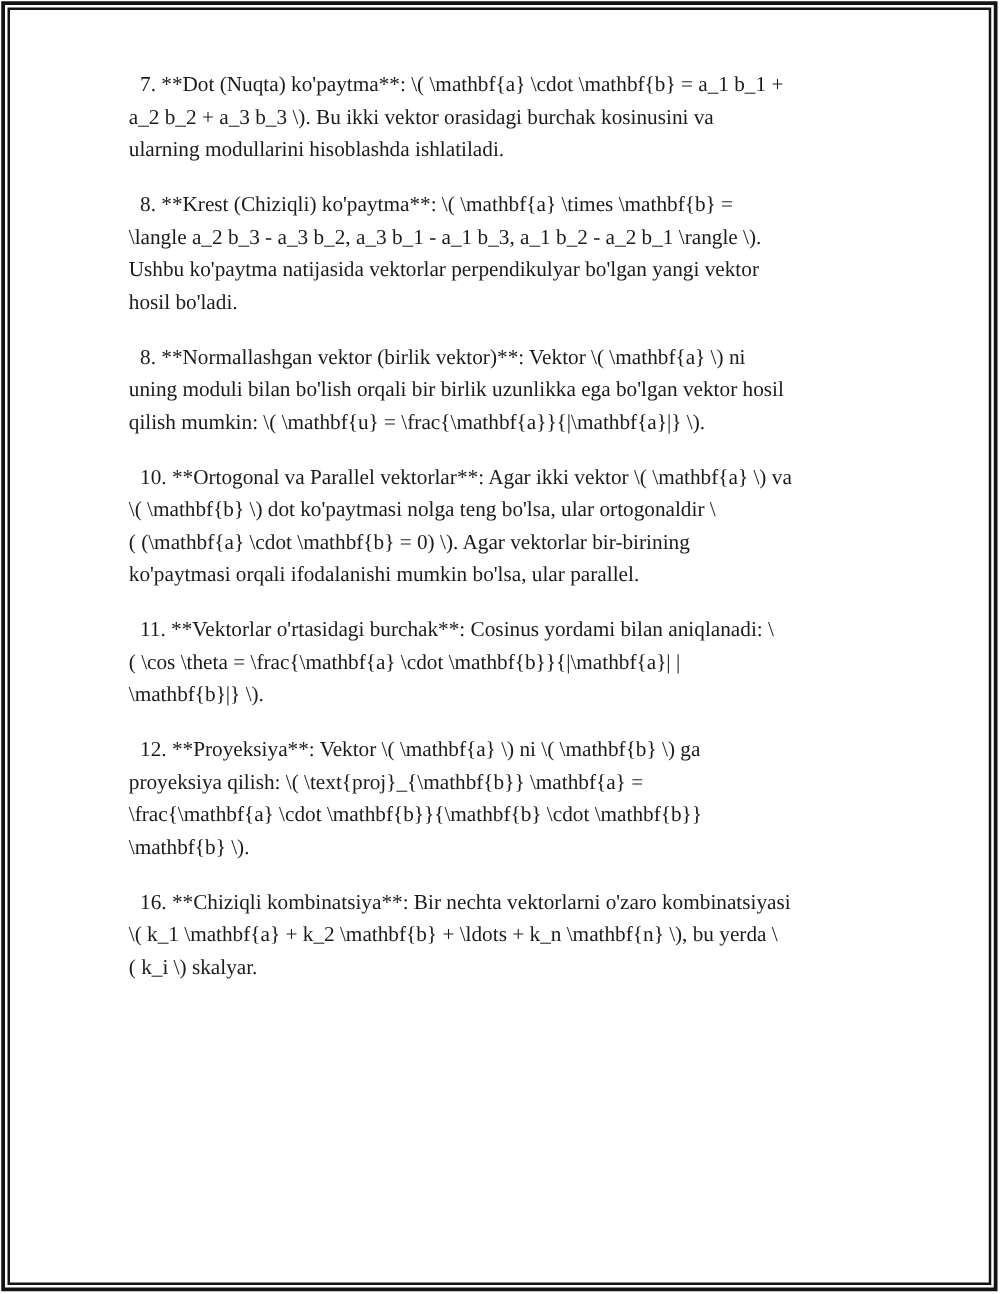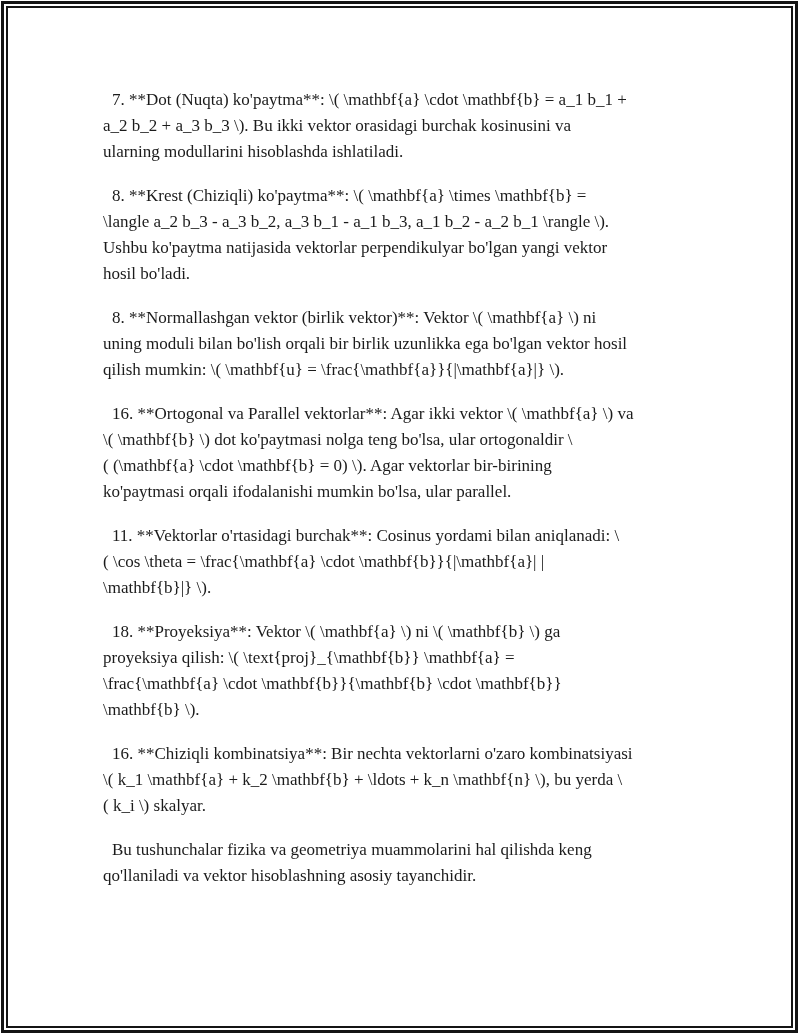--- a/index.html
+++ b/index.html
@@ -26,21 +26,21 @@
     border: 3px solid #141414;
   }
   .frame-inner {
     position: absolute;
     top: 2px; left: 2px; right: 2px; bottom: 2px;
     border: 2px solid #141414;
   }
   .content {
     position: absolute;
     top: 0; left: 0; right: 0; bottom: 0;
-    padding: 79px 90px 0 95px;
+    padding: 47px 90px 0 95px;
     overflow: hidden;
     border-radius: 22px;
   }
   .para {
     margin: 0 0 18px 0;
     font-size: 17px;
     line-height: 26px;
     color: #1b1b1b;
     white-space: pre;
     text-indent: 9px;
@@ -56,32 +56,30 @@
         <p class="para">7. **Dot (Nuqta) ko'paytma**: \( \mathbf{a} \cdot \mathbf{b} = a_1 b_1 +
 a_2 b_2 + a_3 b_3 \). Bu ikki vektor orasidagi burchak kosinusini va
 ularning modullarini hisoblashda ishlatiladi.</p>
         <p class="para">8. **Krest (Chiziqli) ko'paytma**: \( \mathbf{a} \times \mathbf{b} =
 \langle a_2 b_3 - a_3 b_2, a_3 b_1 - a_1 b_3, a_1 b_2 - a_2 b_1 \rangle \).
 Ushbu ko'paytma natijasida vektorlar perpendikulyar bo'lgan yangi vektor
 hosil bo'ladi.</p>
         <p class="para">8. **Normallashgan vektor (birlik vektor)**: Vektor \( \mathbf{a} \) ni
 uning moduli bilan bo'lish orqali bir birlik uzunlikka ega bo'lgan vektor hosil
 qilish mumkin: \( \mathbf{u} = \frac{\mathbf{a}}{|\mathbf{a}|} \).</p>
-        <p class="para">16. **Ortogonal va Parallel vektorlar**: Agar ikki vektor \( \mathbf{a} \) va
+        <p class="para">10. **Ortogonal va Parallel vektorlar**: Agar ikki vektor \( \mathbf{a} \) va
 \( \mathbf{b} \) dot ko'paytmasi nolga teng bo'lsa, ular ortogonaldir \
 ( (\mathbf{a} \cdot \mathbf{b} = 0) \). Agar vektorlar bir-birining
 ko'paytmasi orqali ifodalanishi mumkin bo'lsa, ular parallel.</p>
         <p class="para">11. **Vektorlar o'rtasidagi burchak**: Cosinus yordami bilan aniqlanadi: \
 ( \cos \theta = \frac{\mathbf{a} \cdot \mathbf{b}}{|\mathbf{a}| |
 \mathbf{b}|} \).</p>
-        <p class="para">18. **Proyeksiya**: Vektor \( \mathbf{a} \) ni \( \mathbf{b} \) ga
+        <p class="para">12. **Proyeksiya**: Vektor \( \mathbf{a} \) ni \( \mathbf{b} \) ga
 proyeksiya qilish: \( \text{proj}_{\mathbf{b}} \mathbf{a} =
 \frac{\mathbf{a} \cdot \mathbf{b}}{\mathbf{b} \cdot \mathbf{b}}
 \mathbf{b} \).</p>
         <p class="para">16. **Chiziqli kombinatsiya**: Bir nechta vektorlarni o'zaro kombinatsiyasi
 \( k_1 \mathbf{a} + k_2 \mathbf{b} + \ldots + k_n \mathbf{n} \), bu yerda \
 ( k_i \) skalyar.</p>
-        <p class="para">Bu tushunchalar fizika va geometriya muammolarini hal qilishda keng
-qo'llaniladi va vektor hisoblashning asosiy tayanchidir.</p>
       </main>
     </div>
   </div>
 </div>
 
 </body></html>

